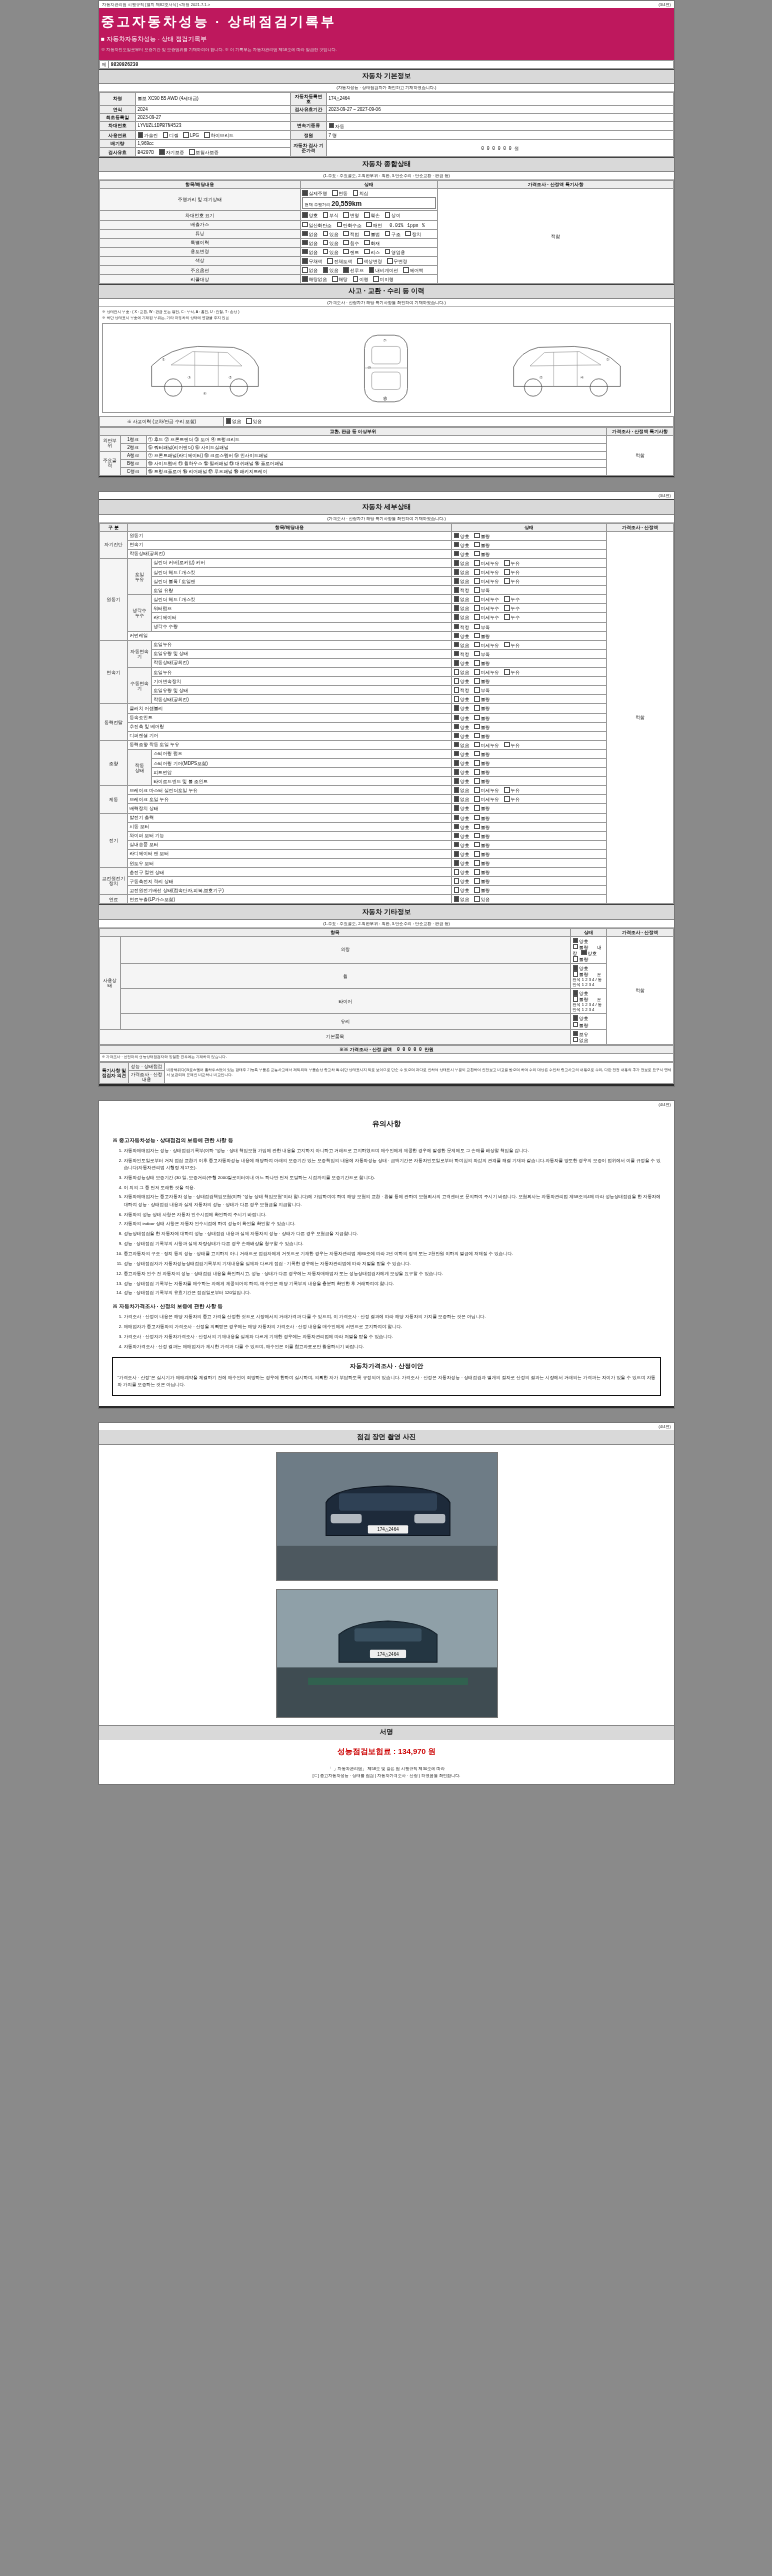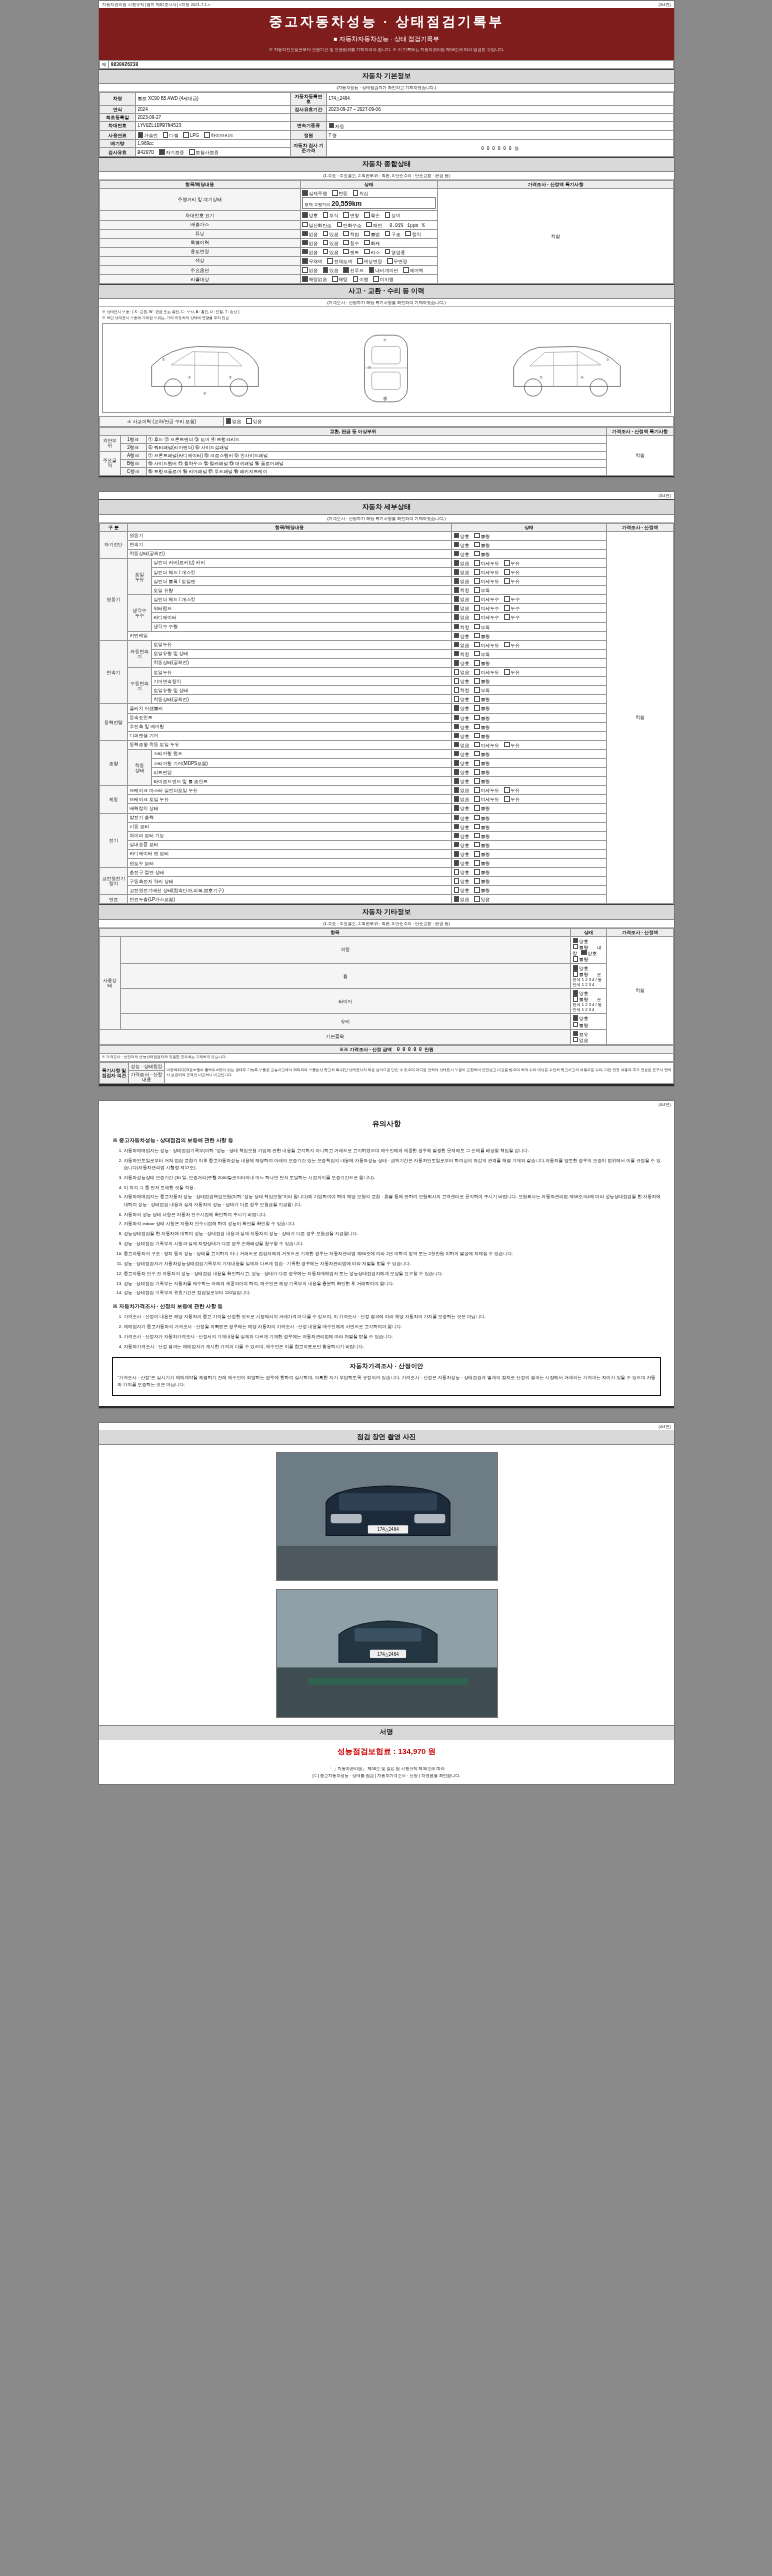--- a/index.html
+++ b/index.html
@@ -15,21 +15,21 @@
     width:577px;
     margin:0 auto 13.4px auto;
     background:#fff;
     border:0.5px solid #777;
     padding:0;
   }
   .page-top-note {
     font-size:4.1px; color:#333; padding:1px 3.1px; display:flex; justify-content:space-between;
   }
   .hdr-band {
-    background:#7f1d1d; color:#fff; text-align:center; padding:5.2px 2.1px 6.2px 2.1px;
+    background:#be185d; color:#fff; text-align:left; padding:5.2px 2.1px 6.2px 2.1px;
   }
   .hdr-title { font-size:13.4px; font-weight:bold; letter-spacing:2.1px; }
   .hdr-sub { font-size:6.2px; margin-top:4.1px; }
   .hdr-note { font-size:4.1px; margin-top:3.1px; color:#ddd; line-height:1.5; }
   .sec-title {
     background:#d9d9d9; text-align:center; font-weight:bold; font-size:6.7px; padding:2.1px;
     border-top:0.5px solid #444; border-bottom:0.5px solid #888;
   }
   .sec-sub {
     font-size:4.1px; text-align:center; padding:1px; background:#fff; border-bottom:0.5px solid #bbb;

